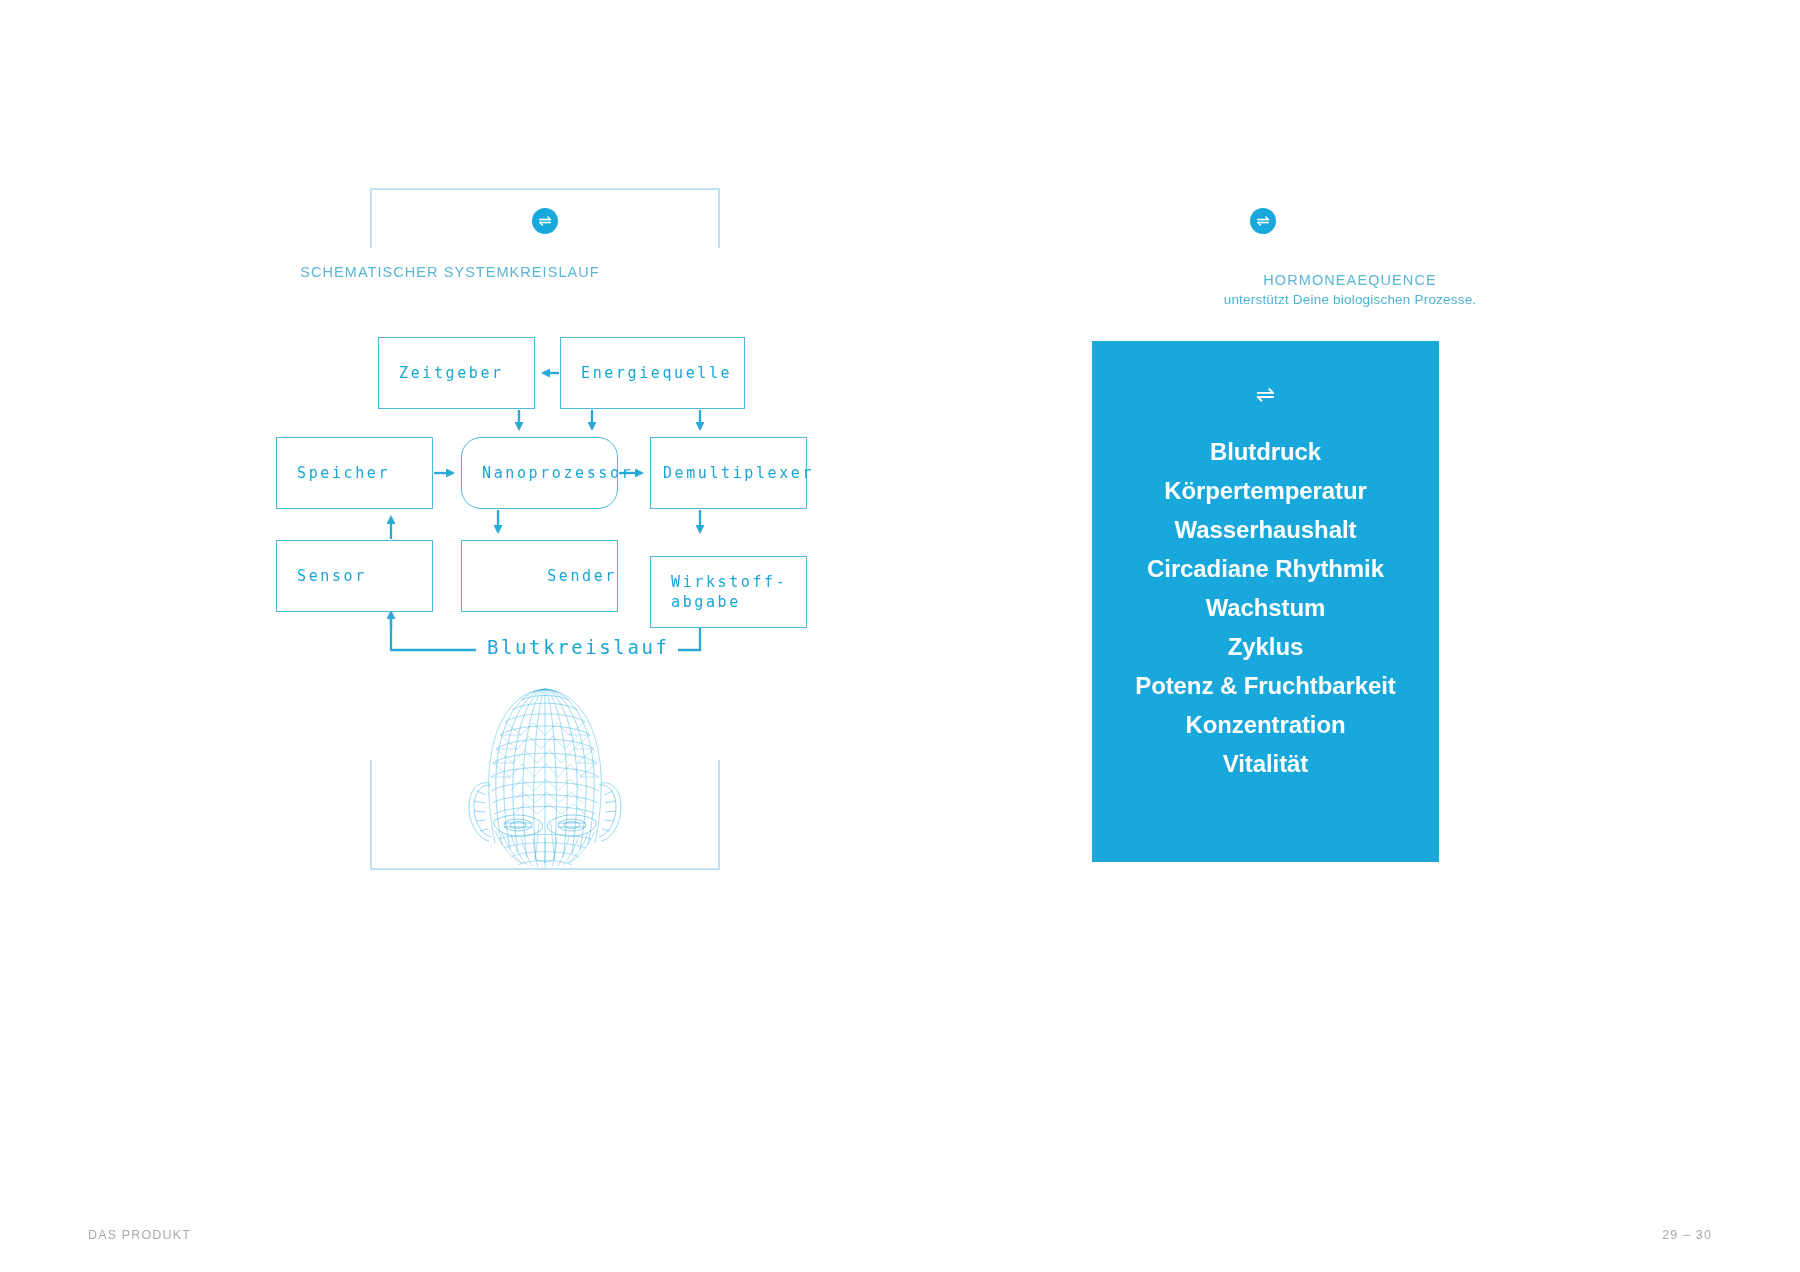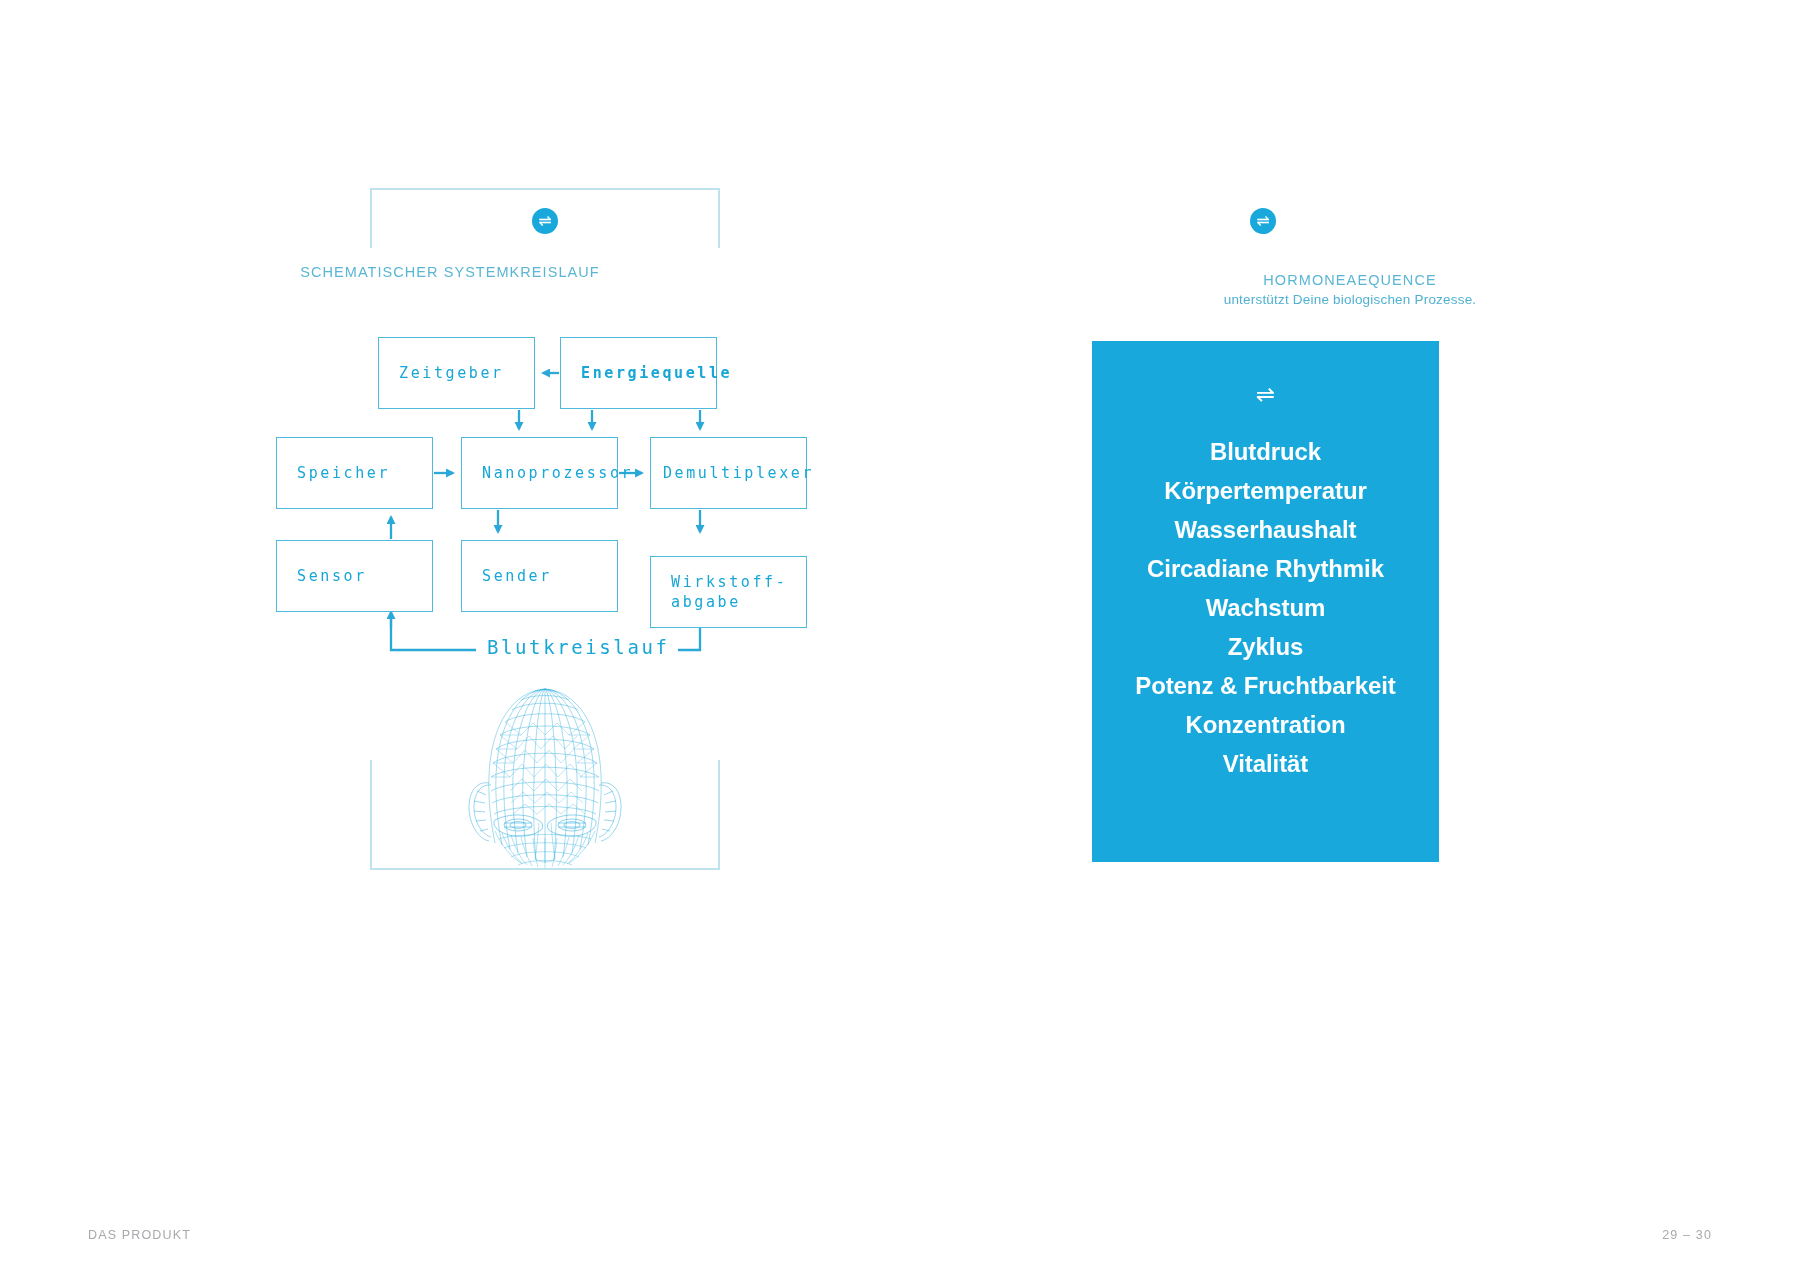--- a/index.html
+++ b/index.html
@@ -102,26 +102,26 @@
     font-family: "DejaVu Sans Mono", monospace;
     display: flex;
     align-items: center;
     padding-left: 20px;
     background: #ffffff;
     line-height: 1.35;
   }
   .node.two-line { align-items: center; }
 
   #node-zeitgeber      { left: 378px; top: 337px; width: 157px; height: 72px; }
-  #node-energiequelle  { left: 560px; top: 337px; width: 157px; height: 72px; font-weight: bold; }
+  #node-energiequelle  { left: 560px; top: 337px; width: 185px; height: 72px; }
   #node-speicher       { left: 276px; top: 437px; width: 157px; height: 72px; }
-  #node-nanoprozessor  { left: 461px; top: 437px; width: 157px; height: 72px; }
+  #node-nanoprozessor  { left: 461px; top: 437px; width: 157px; height: 72px; border-radius: 20px; }
   #node-demultiplexer  { left: 650px; top: 437px; width: 157px; height: 72px; justify-content: center; }
   #node-sensor         { left: 276px; top: 540px; width: 157px; height: 72px; }
-  #node-sender         { left: 461px; top: 540px; width: 157px; height: 72px; }
+  #node-sender         { left: 461px; top: 540px; width: 157px; height: 72px; justify-content: flex-end; }
   #node-wirkstoffabgabe{ left: 650px; top: 540px; width: 157px; height: 72px; margin-top: 16px; }
 
   #flow-arrows {
     position: absolute;
     left: 0; top: 0;
     width: 900px; height: 700px;
     overflow: visible;
   }
 
   .blutkreislauf-label {

